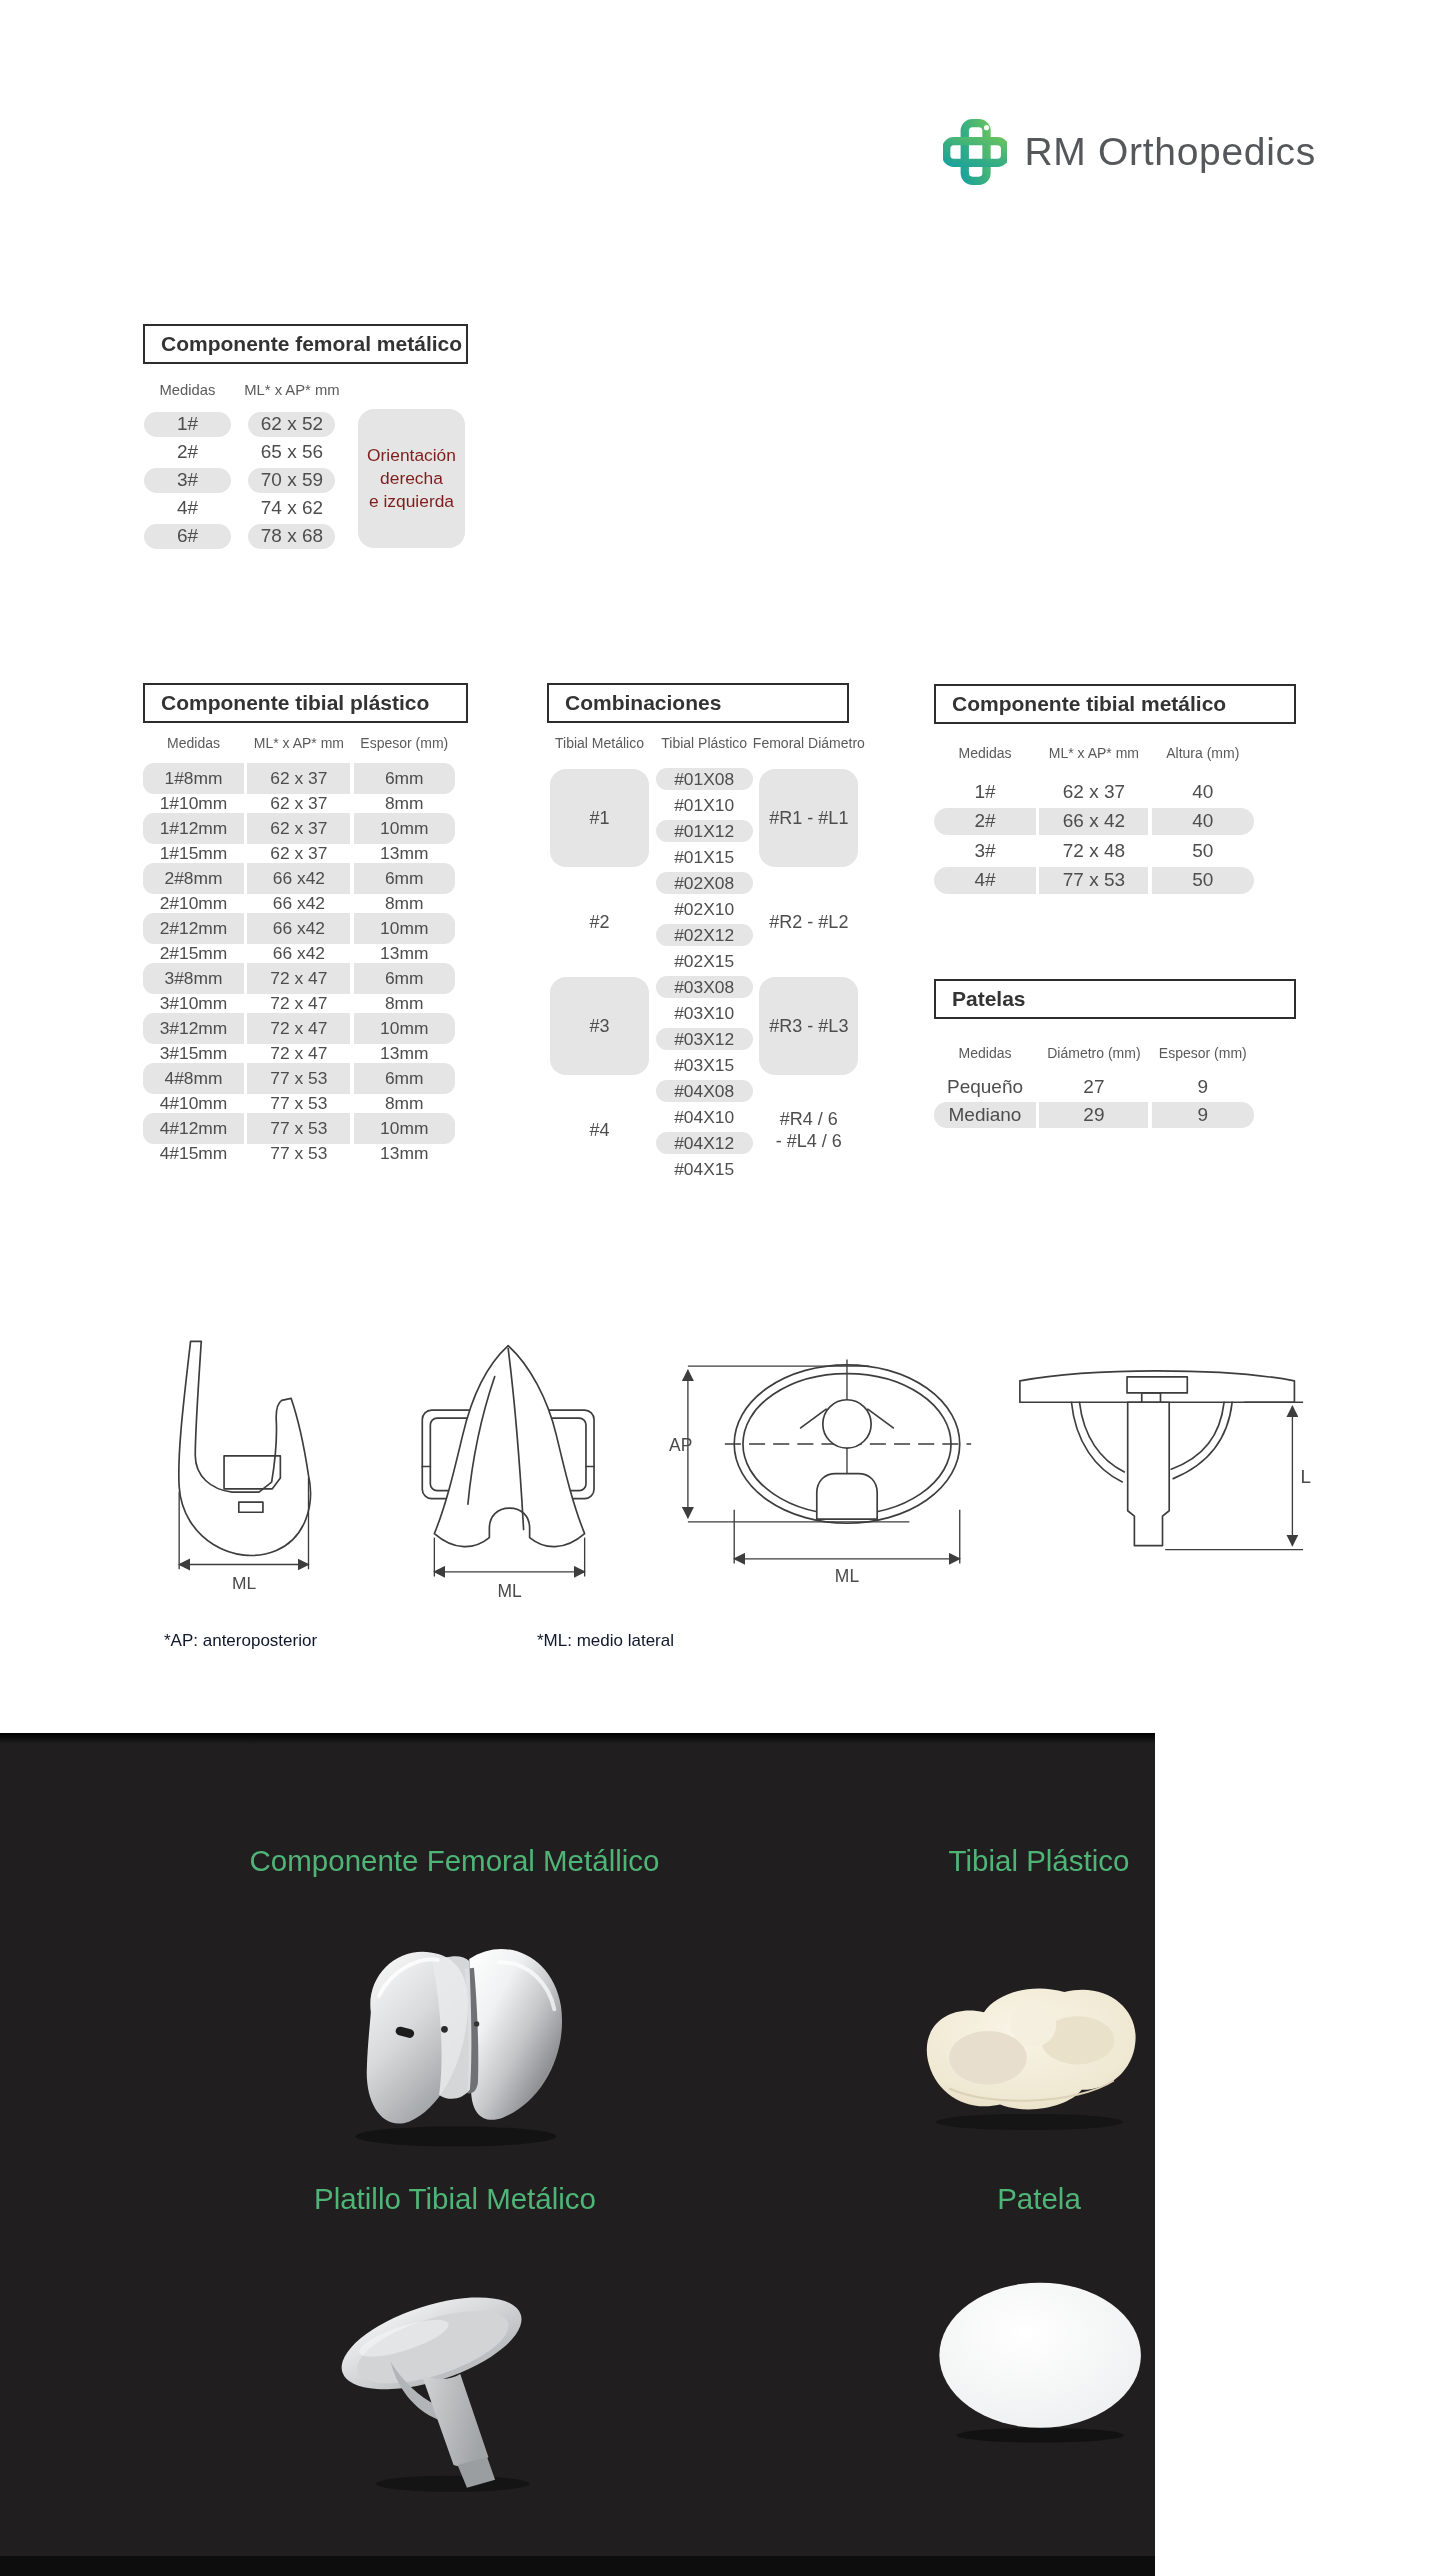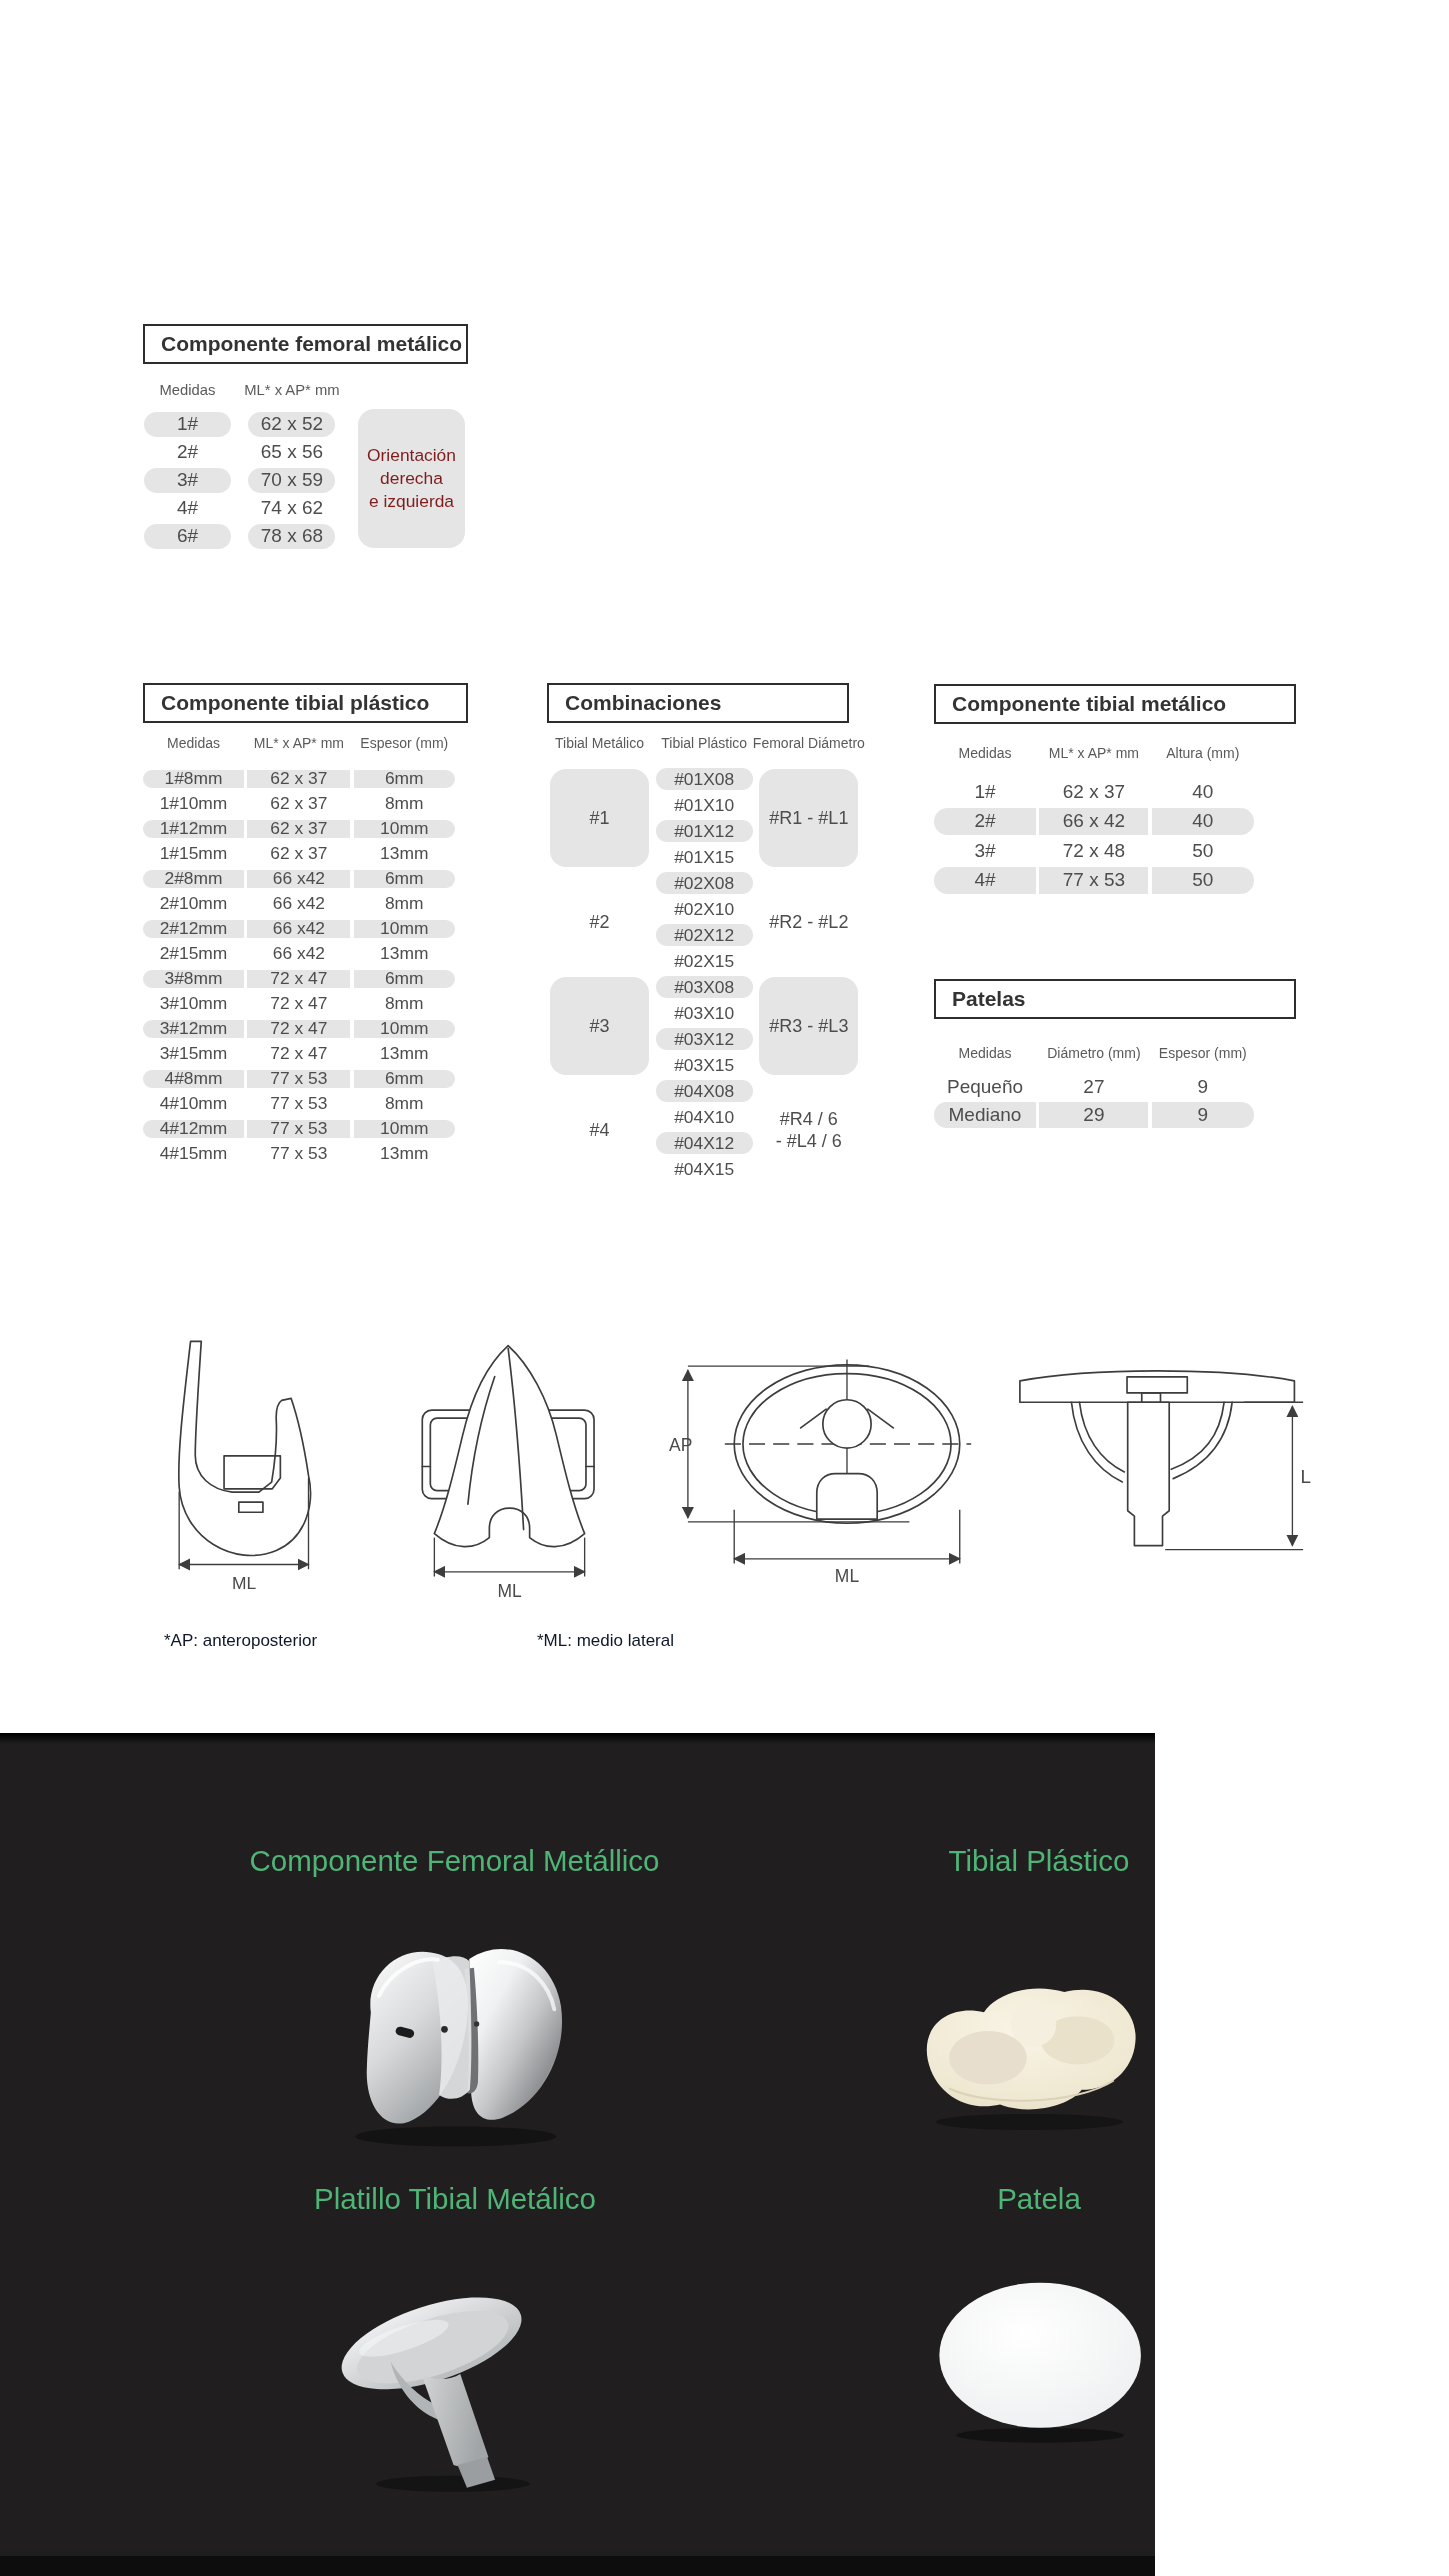--- a/index.html
+++ b/index.html
@@ -35,21 +35,21 @@
   #fem-rows .fc2{width:87px;}
   #fem-note{position:absolute;left:358px;top:409px;width:107px;height:139px;background:#e5e5e5;border-radius:16px;
     display:flex;flex-direction:column;align-items:center;justify-content:center;font-size:17.4px;line-height:1.32;color:#7f1d1d;}
   
   #tp-heads{left:143px;top:735px;gap:3.4px;font-size:14px;}
   #tp-heads span:nth-child(1){width:101px;}
   #tp-heads span:nth-child(2){width:103px;}
   #tp-heads span:nth-child(3){width:101px;}
   #tp-rows{left:143px;top:766px;}
   #tp-rows .trow{height:25px;gap:3.4px;font-size:17.4px;}
-  #tp-rows .cell{height:18px;}
+  #tp-rows .cell{height:31px;}
   #tp-rows .tc1{width:101px;border-radius:11px 0 0 11px;}
   #tp-rows .tc2{width:103px;}
   #tp-rows .tc3{width:101px;border-radius:0 11px 11px 0;}
   
   #combo-heads{left:550px;top:735px;gap:6.7px;font-size:14px;}
   #combo-heads span:nth-child(1){width:99px;}
   #combo-heads span:nth-child(2){width:97px;}
   #combo-heads span:nth-child(3){width:99px;}
   #combo-grid{position:absolute;left:550px;top:766px;display:grid;grid-template-columns:99px 97px 99px;column-gap:6.7px;grid-auto-rows:26px;}
   .cg-tm,.cg-fm{display:flex;flex-direction:column;align-items:center;justify-content:center;font-size:18px;color:#4d4d4d;margin:2.7px 0;line-height:1.25;}
@@ -135,20 +135,28 @@
       </linearGradient>
       <radialGradient id="patg" cx="0.42" cy="0.35" r="0.85">
         <stop offset="0" stop-color="#ffffff"></stop>
           <stop offset="0.8" stop-color="#eff0f1"></stop>
           <stop offset="1" stop-color="#d9dbdd"></stop>
       </radialGradient>
     </defs>
   </svg>
 
   <div class="page-header">
+    <div class="brand">
+      <svg width="64" height="68" viewBox="0 0 100 104">
+        <rect x="34" y="7" width="34" height="90" rx="12" fill="none" stroke="url(#logog)" stroke-width="13"></rect>
+        <rect x="5" y="35" width="92" height="34" rx="12" fill="none" stroke="url(#logog)" stroke-width="13"></rect>
+        <circle cx="68" cy="14" r="4" fill="#ffffff" opacity="0.95"></circle>
+      </svg>
+      <span class="brand-name">RM Orthopedics</span>
+    </div>
   </div>
 
   <div class="tbox" id="fem-title" style="left:143px;top:324px;width:325px;">Componente femoral metálico</div>
   <div class="heads" id="fem-heads">
     <span>Medidas</span>
     <span>ML* x AP* mm</span>
   </div>
   <div class="rows" id="fem-rows">
       <div class="trow shaded">
         <span class="cell fc1">1#</span>

